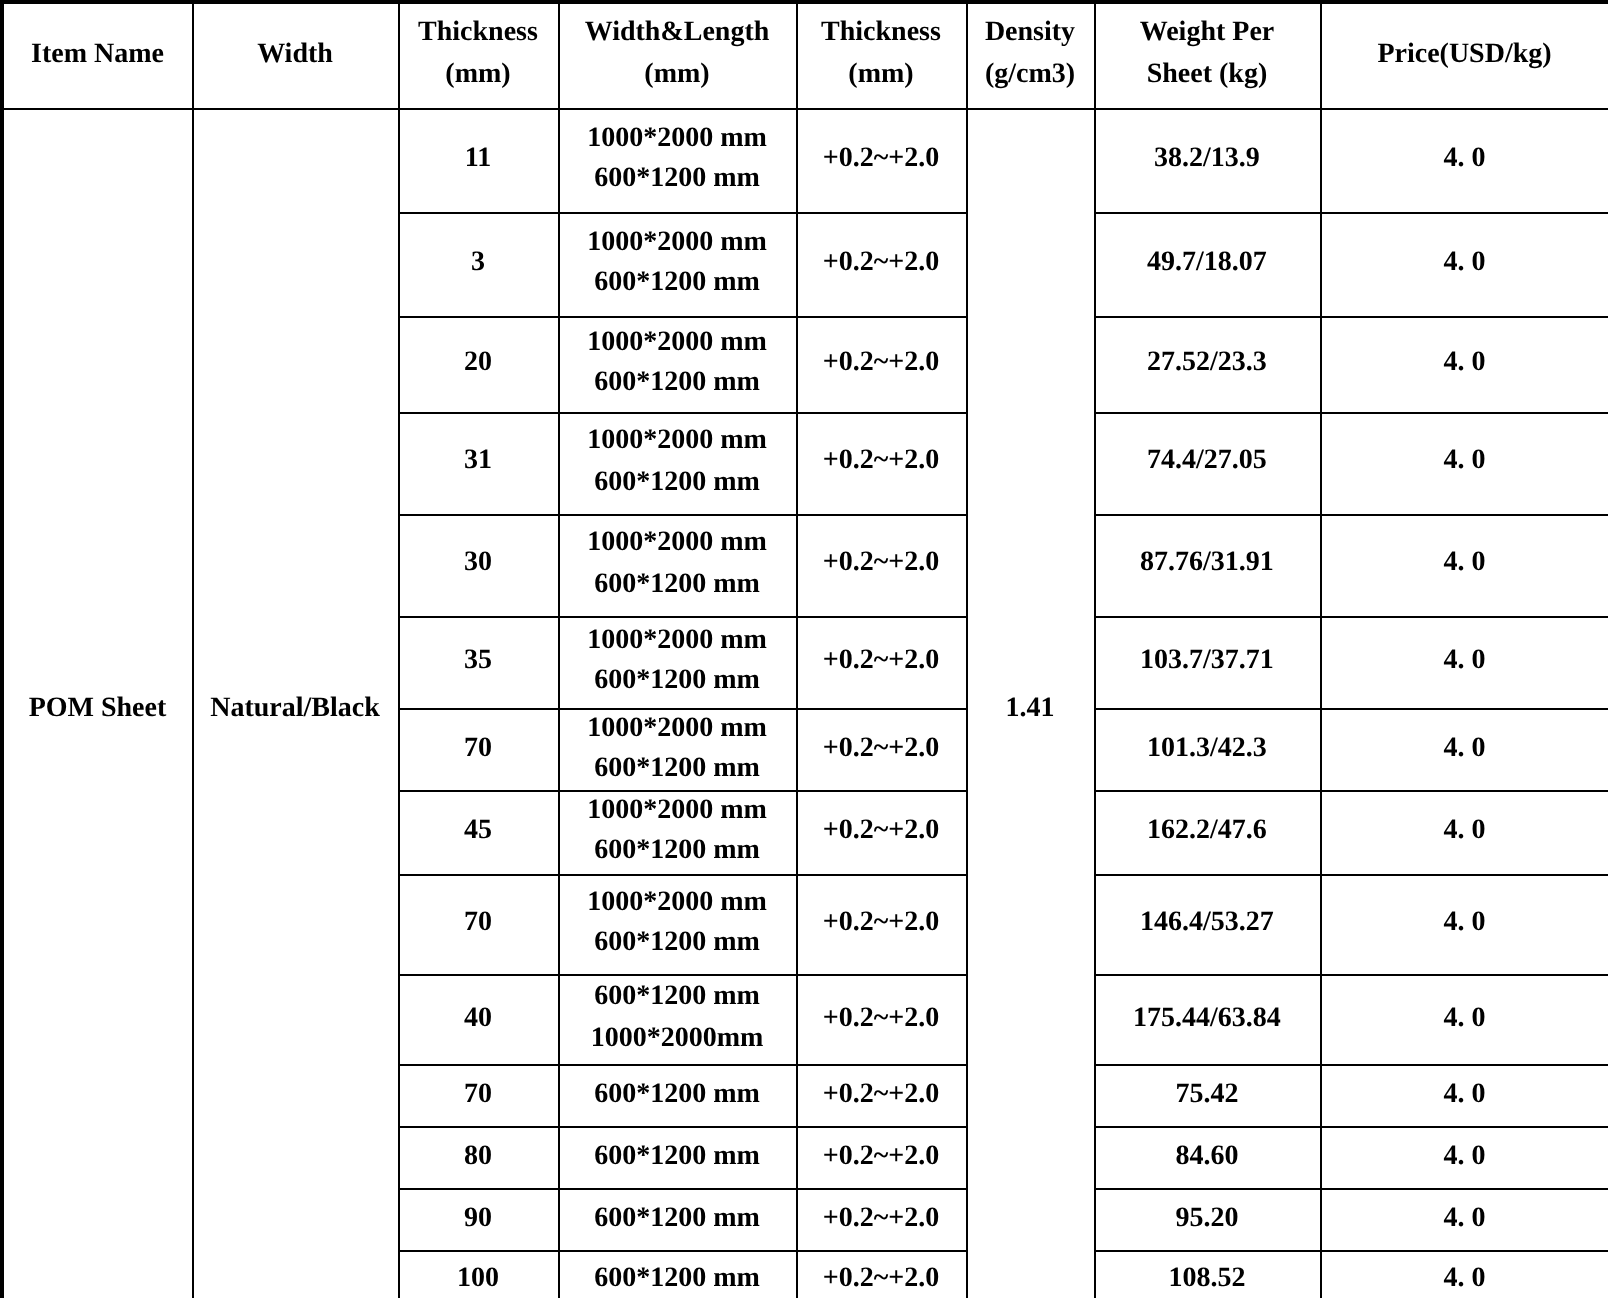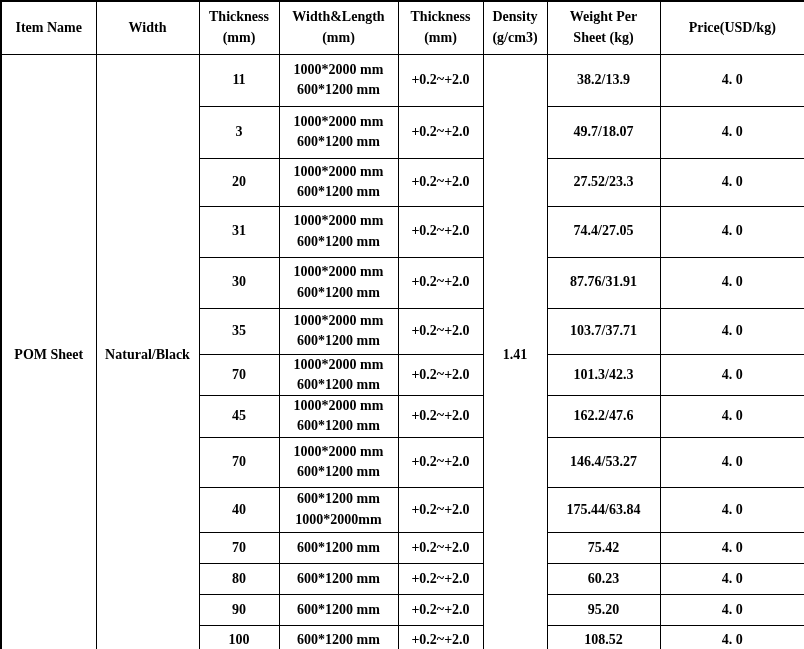--- a/index.html
+++ b/index.html
@@ -161,21 +161,21 @@
       <td>70</td>
       <td>600*1200 mm</td>
       <td>+0.2~+2.0</td>
       <td>75.42</td>
       <td>4. 0</td>
     </tr>
     <tr style="height:31px">
       <td>80</td>
       <td>600*1200 mm</td>
       <td>+0.2~+2.0</td>
-      <td>60.23</td>
+      <td>84.60</td>
       <td>4. 0</td>
     </tr>
     <tr style="height:31px">
       <td>90</td>
       <td>600*1200 mm</td>
       <td>+0.2~+2.0</td>
       <td>95.20</td>
       <td>4. 0</td>
     </tr>
     <tr style="height:31px">

